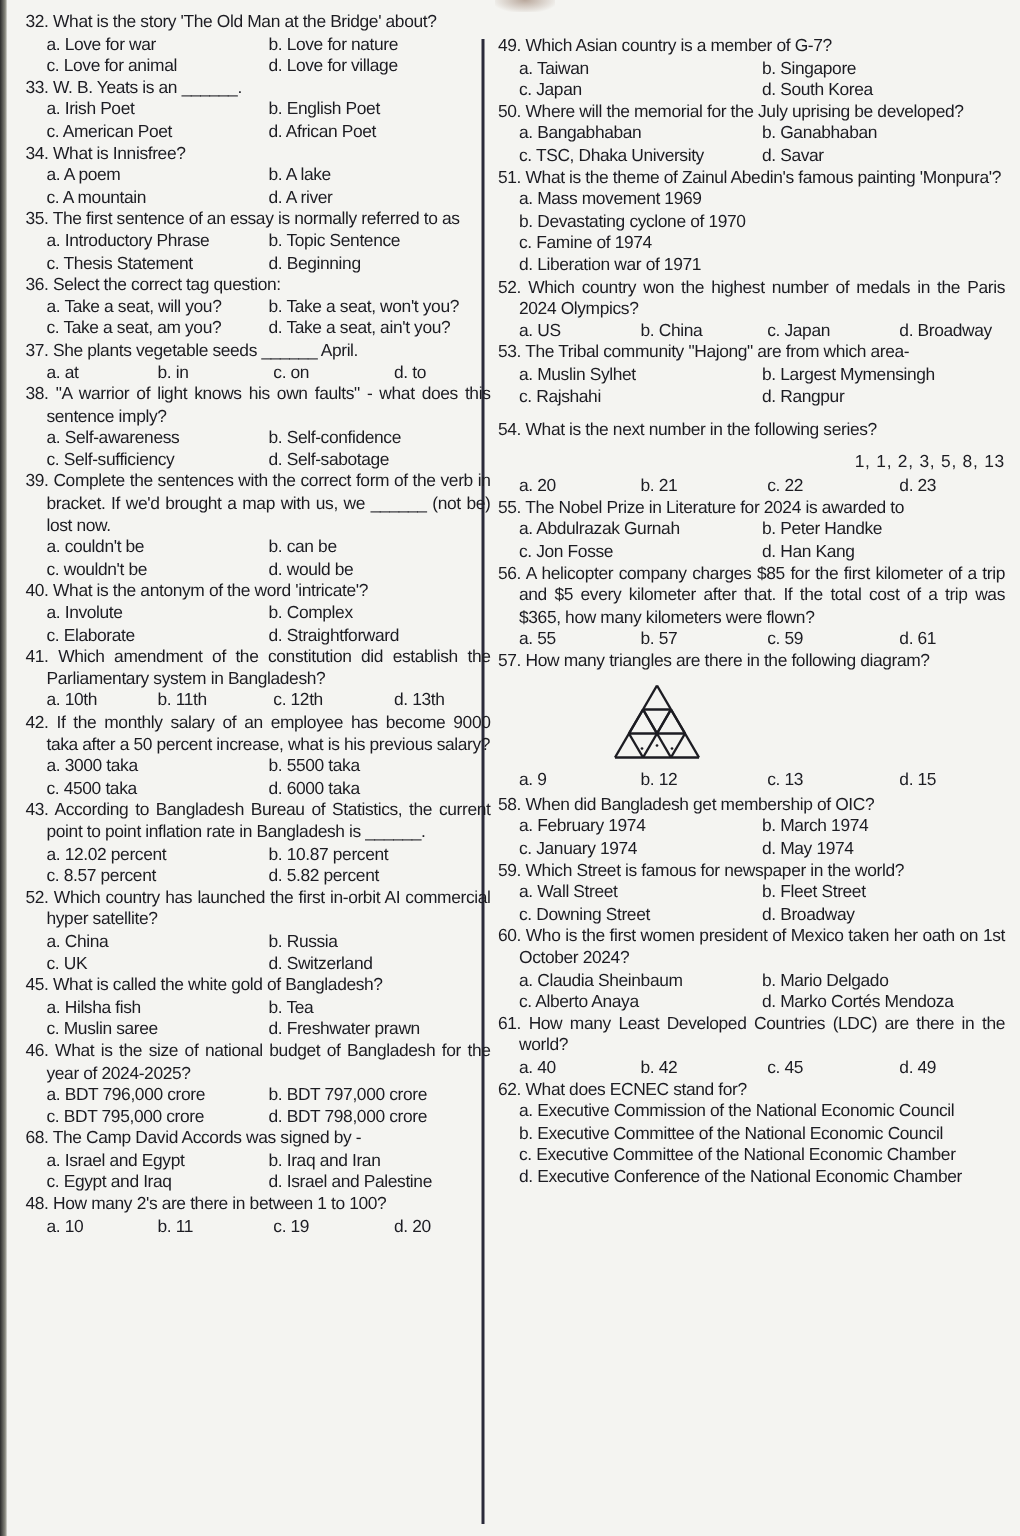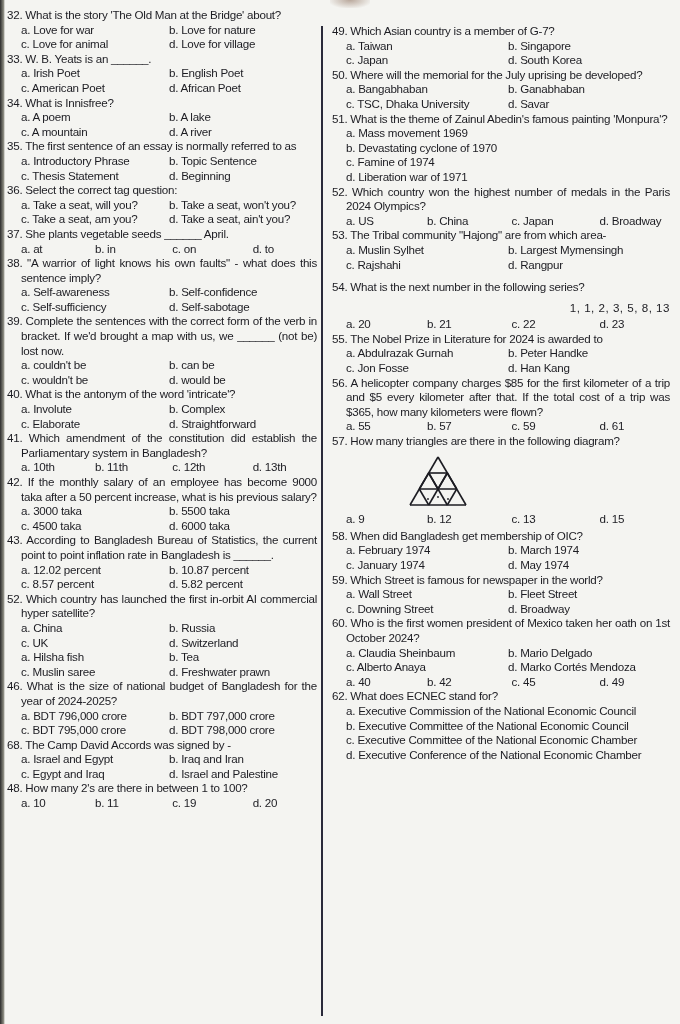--- a/index.html
+++ b/index.html
@@ -20,21 +20,21 @@
   }
   .divider {
     position: absolute; left: 321px; top: 26px; width: 2px; height: 990px;
     background: #2a2a3a;
   }
   .col {
     position: absolute; top: 0;
     font-size: 11.6px; line-height: 14.6px;
     letter-spacing: -0.25px;
   }
-  .col-left { left: 7px; width: 310px; top: 8px; }
+  .col-left { left: 17px; width: 310px; top: 8px; }
   .col-right { left: 332px; width: 338px; top: 24px; }
   .q { margin: 0; }
   .q-text { display: block; padding-left: 14px; text-indent: -14px; text-align: justify; }
   .q-num { font-weight: normal; }
   .opts2 { display: grid; grid-template-columns: 1fr 1fr; padding-left: 14px; }
   .opts4 { display: grid; grid-template-columns: 1.15fr 1.2fr 1.25fr 1fr; padding-left: 14px; }
   .opts1 { padding-left: 14px; }
   .opts1 .opt { display: block; text-align: justify; }
   .opt { white-space: nowrap; }
   .opts1 .opt { white-space: normal; }
@@ -167,20 +167,21 @@
     <div class="q q44">
     <span class="q-text"><span class="q-num">52.</span> <span class="q-body">Which country has launched the first in-orbit AI commercial hyper satellite?</span></span>
   <div class="opts2">
         <span class="opt">a. China</span>
         <span class="opt">b. Russia</span>
         <span class="opt">c. UK</span>
         <span class="opt">d. Switzerland</span>
       </div>
     </div>
     <div class="q q45">
+    <span class="q-text"><span class="q-num">45.</span> <span class="q-body">What is called the white gold of Bangladesh?</span></span>
   <div class="opts2">
         <span class="opt">a. Hilsha fish</span>
         <span class="opt">b. Tea</span>
         <span class="opt">c. Muslin saree</span>
         <span class="opt">d. Freshwater prawn</span>
       </div>
     </div>
     <div class="q q46">
     <span class="q-text"><span class="q-num">46.</span> <span class="q-body">What is the size of national budget of Bangladesh for the year of 2024-2025?</span></span>
   <div class="opts2">
@@ -331,20 +332,21 @@
     <div class="q q60">
     <span class="q-text"><span class="q-num">60.</span> <span class="q-body">Who is the first women president of Mexico taken her oath on 1st October 2024?</span></span>
   <div class="opts2">
         <span class="opt">a. Claudia Sheinbaum</span>
         <span class="opt">b. Mario Delgado</span>
         <span class="opt">c. Alberto Anaya</span>
         <span class="opt">d. Marko Cortés Mendoza</span>
       </div>
     </div>
     <div class="q q61">
+    <span class="q-text"><span class="q-num">61.</span> <span class="q-body">How many Least Developed Countries (LDC) are there in the world?</span></span>
   <div class="opts4">
         <span class="opt">a. 40</span>
         <span class="opt">b. 42</span>
         <span class="opt">c. 45</span>
         <span class="opt">d. 49</span>
       </div>
     </div>
     <div class="q q62">
     <span class="q-text"><span class="q-num">62.</span> <span class="q-body">What does ECNEC stand for?</span></span>
   <div class="opts1">

